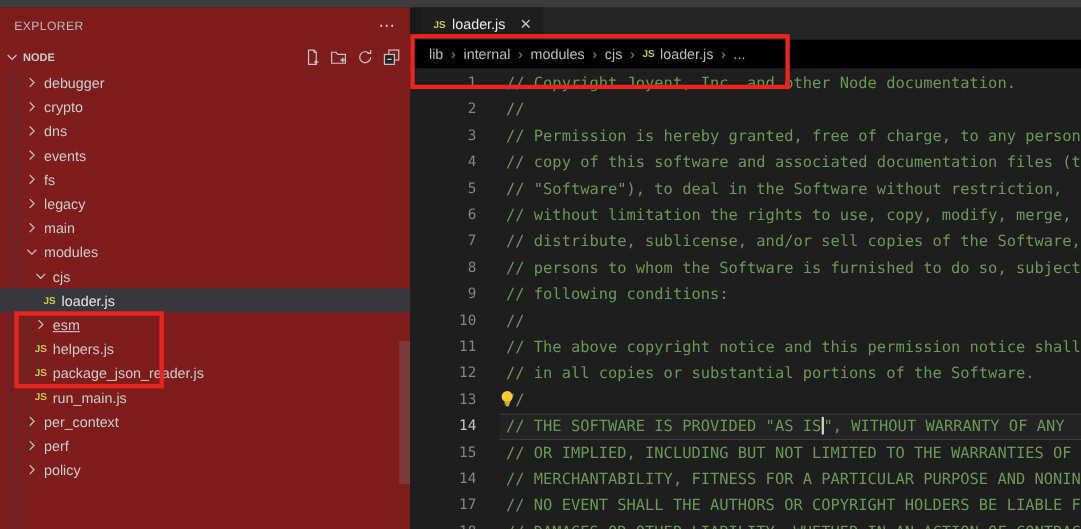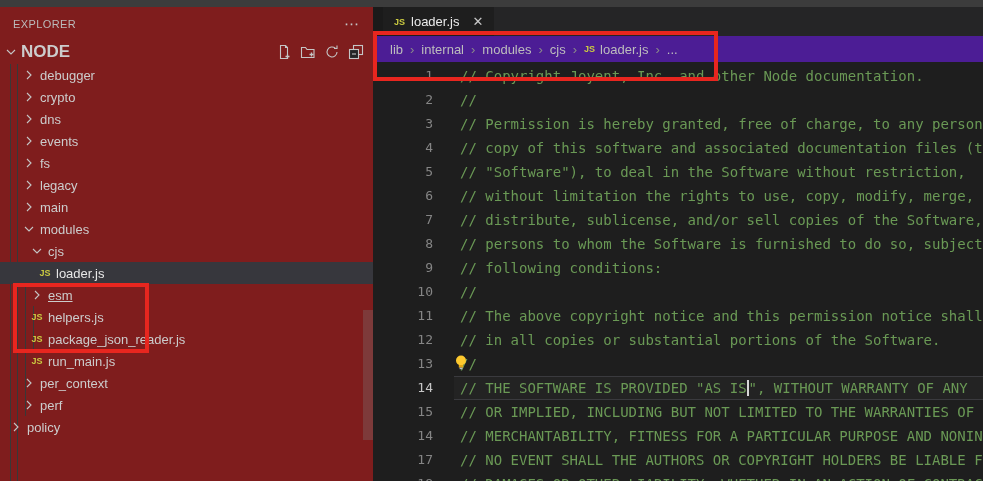--- a/index.html
+++ b/index.html
@@ -7,41 +7,41 @@
           font-family:"Liberation Sans",sans-serif;-webkit-font-smoothing:antialiased;}
   
   .title-strip{position:absolute;left:0;top:0;width:983px;height:7px;background:#3c3c3c;}
   
   .sidebar{position:absolute;left:0;top:7px;width:373px;height:474px;background:#7f1d1d;overflow:hidden;}
   .explorer-header{height:33px;display:flex;align-items:center;padding:0 13px;color:#bbbbbb;
                    font-size:11px;letter-spacing:.4px;}
   .explorer-header .spacer{flex:1;}
   .ellipsis{color:#c5c5c5;font-size:15px;letter-spacing:1px;line-height:10px;cursor:pointer;}
   .section-header{height:24px;display:flex;align-items:center;padding-left:3px;color:#cccccc;}
-  .section-header .sec-label{font-size:17px;font-weight:bold;margin-left:2px;}
+  .section-header .sec-label{font-size:10px;font-weight:bold;margin-left:2px;}
   .section-header .spacer{flex:1;}
   .sec-actions{display:flex;align-items:center;gap:8px;padding-right:9px;}
   .sec-actions svg{display:block;}
   .tree{position:relative;height:417px;}
   .guide{position:absolute;top:0;bottom:0;width:1px;background:#383838;}
   .tree-row{position:relative;display:flex;align-items:center;height:22px;color:#cccccc;font-size:13px;cursor:pointer;}
   .tree-row.hovered{background:#2a2b2c;}
   .tree-row.selected{background:#37373d;color:#e7e7e7;}
   .twisty{width:16px;height:16px;display:flex;align-items:center;justify-content:center;flex:none;}
   .tree-label{margin-left:3px;white-space:nowrap;}
   .js-badge{font-size:9px;font-weight:bold;color:#cbcb41;letter-spacing:0;}
   .sb-scroll{position:absolute;right:0;top:303px;width:10px;height:130px;background:rgba(121,121,121,.32);}
   
   .editor{position:absolute;left:373px;top:7px;width:610px;height:474px;background:#1e1e1e;}
   .tabbar{position:relative;height:29px;background:#252526;display:flex;align-items:stretch;}
   .tabbar::before{content:"";width:10px;background:#1a1a1a;}
   .tab{display:flex;align-items:center;background:#1e1e1e;padding:0 11px;gap:6px;cursor:pointer;}
   .tab-label{color:#eaeaea;font-size:13px;}
   .tab-close{color:#c8c8c8;font-size:13px;margin-left:7px;cursor:pointer;}
-  .breadcrumbs{height:26px;display:flex;align-items:center;padding-left:17px;background:#4c1d95;
+  .breadcrumbs{height:26px;display:flex;align-items:center;padding-left:17px;background:#000000;
                color:#bdbdbd;font-size:13px;gap:7px;white-space:nowrap;}
   .crumb{cursor:pointer;display:flex;align-items:center;gap:5px;}
   .crumb-sep{color:#8a8a8a;font-size:13px;}
   .code{position:relative;height:419px;padding-top:2px;box-sizing:border-box;overflow:hidden;
         font-family:"DejaVu Sans Mono",monospace;font-size:14px;}
   .line{display:flex;height:24px;line-height:24px;white-space:pre;}
   .num{width:60px;flex:none;text-align:right;color:#858585;font-size:13px;}
   .content{flex:1;margin-left:21px;padding-left:6px;color:#6a9955;overflow:hidden;box-sizing:border-box;}
   .line.current .num{color:#c6c6c6;}
   .line.current .content{border-top:1px solid #3a3a3e;border-bottom:1px solid #3a3a3e;
@@ -220,21 +220,21 @@
           <span class="tree-label">per_context</span>
         </div>
         <div class="tree-row" style="padding-left: 21px;">
           <span class="twisty">
             <svg width="16" height="16" viewBox="0 0 16 16" fill="none" stroke="#c5c5c5" stroke-width="1.1">
               <path d="M6 4l4 4-4 4"></path>
             </svg>
           </span>
           <span class="tree-label">perf</span>
         </div>
-        <div class="tree-row" style="padding-left: 8px;">
+        <div class="tree-row" style="padding-left: 21px;">
           <span class="twisty">
             <svg width="16" height="16" viewBox="0 0 16 16" fill="none" stroke="#c5c5c5" stroke-width="1.1">
               <path d="M6 4l4 4-4 4"></path>
             </svg>
           </span>
           <span class="tree-label">policy</span>
         </div>
       </div>
     <div class="sb-scroll"></div>
   </aside>

